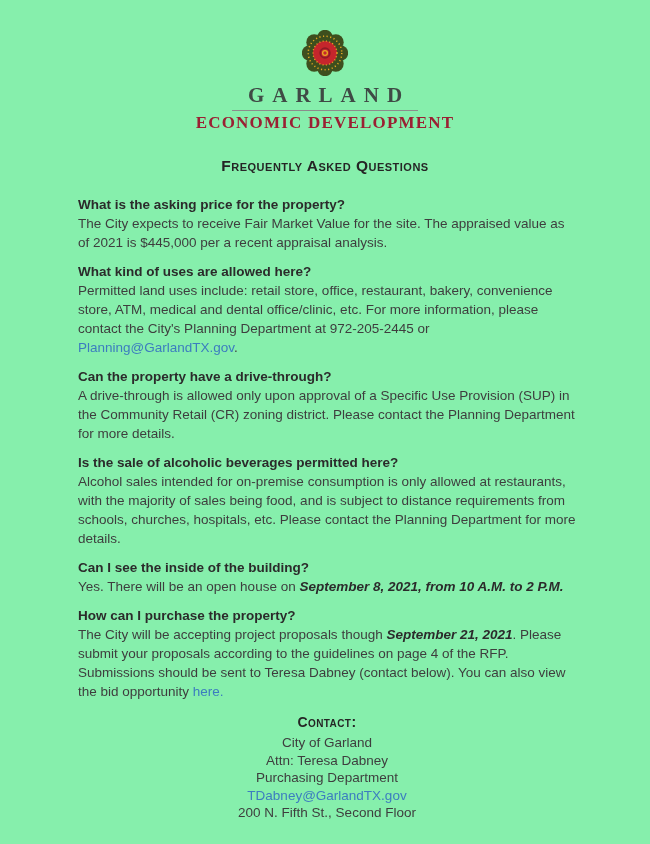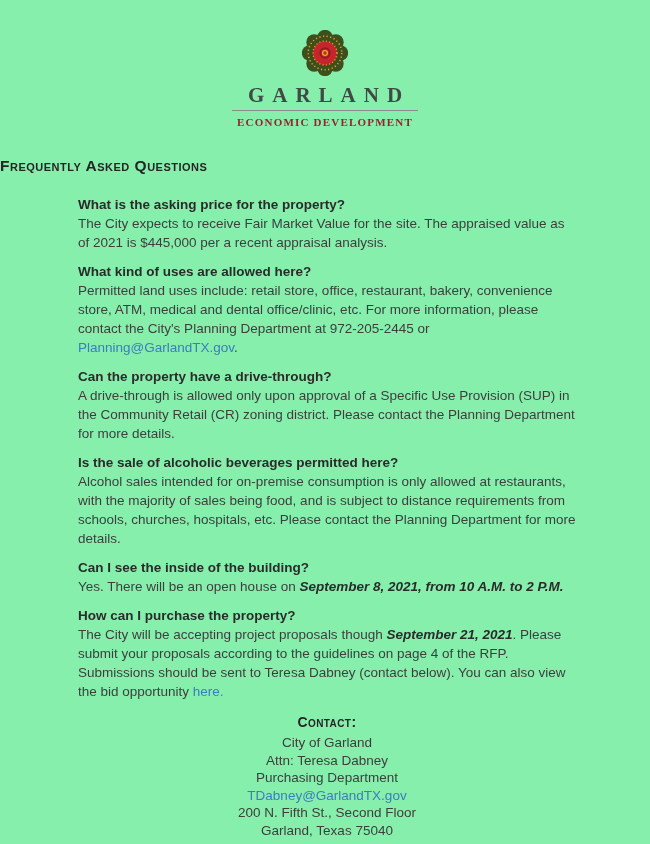--- a/index.html
+++ b/index.html
@@ -39,29 +39,30 @@
     line-height: 24px;
   }
   .logo-divider {
     width: 186px;
     height: 1px;
     background: #8c8c8c;
     margin: 3px auto 4px auto;
   }
   .org-subtitle {
     font-family: "Liberation Serif", serif;
-    font-size: 11px;
+    font-size: 17px;
     font-weight: 700;
     letter-spacing: 1.2px;
     color: #9a2033;
     line-height: 15px;
   }
   
   .page-title {
     margin-top: 26px;
+    text-align: center;
     font-variant: small-caps;
     font-weight: 700;
     font-size: 15.5px;
     letter-spacing: 0.5px;
     color: #252525;
     line-height: 19px;
   }
   
   .content {
     margin: 20px 74px 0 78px;
@@ -173,17 +174,16 @@
       <p class="faq-answer"><span>The City will be accepting project proposals though </span><span class="bold">September 21, 2021</span><span>. Please submit your proposals according to the guidelines on page 4 of the RFP. Submissions should be sent to Teresa Dabney (contact below). You can also view the bid opportunity </span><a class="link">here.</a></p>
     </div>
 
     <div class="contact-block">
       <div class="contact-heading">Contact:</div>
       <div class="contact-line">City of Garland</div>
       <div class="contact-line">Attn: Teresa Dabney</div>
       <div class="contact-line">Purchasing Department</div>
       <div class="contact-line"><a class="link">TDabney@GarlandTX.gov</a></div>
       <div class="contact-line">200 N. Fifth St., Second Floor</div>
-      <div class="contact-line">Garland, Texas 75040</div>
     </div>
 
   </div>
 </div>
 
 </body></html>

